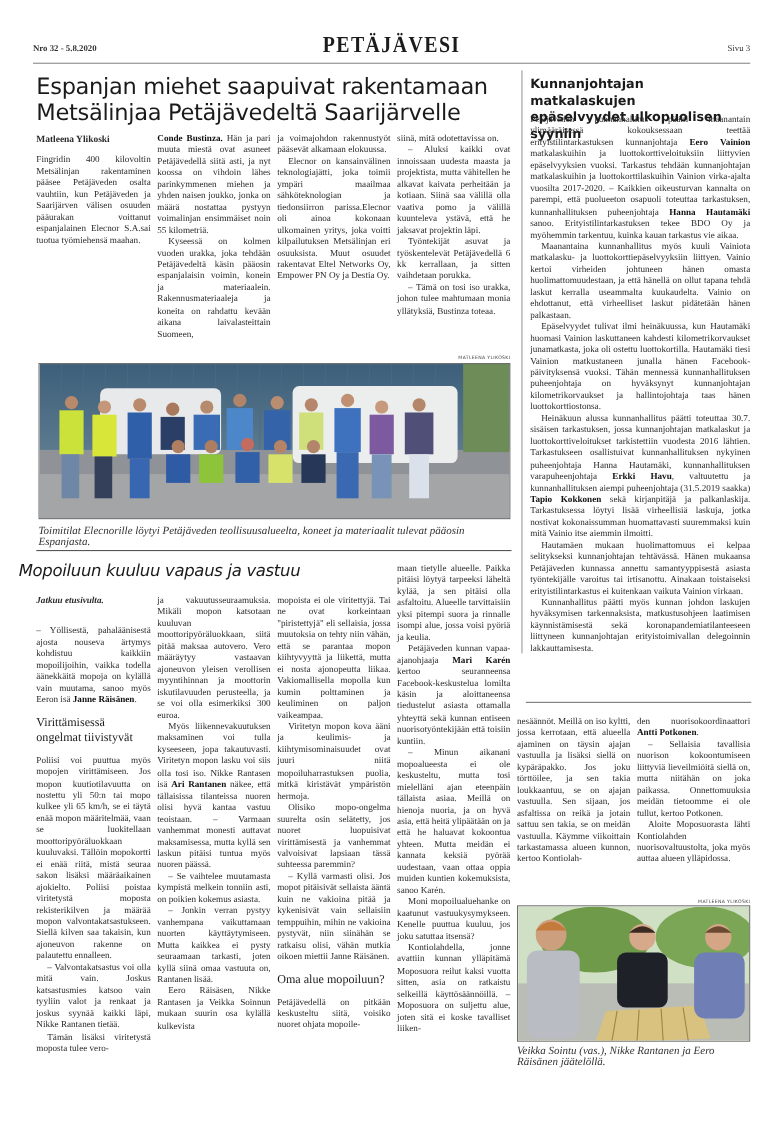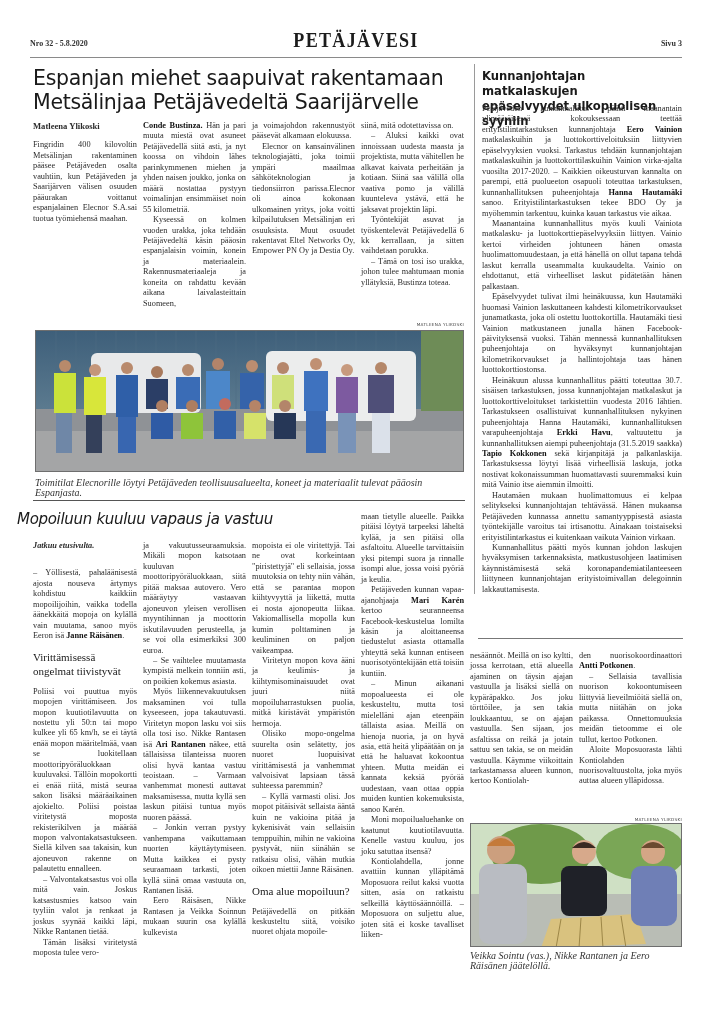--- a/index.html
+++ b/index.html
@@ -2,21 +2,21 @@
 <html><head>
 <meta charset="utf-8">
 <style>
   * { box-sizing: border-box; margin: 0; padding: 0; }
   html, body { width: 712px; height: 1024px; background: #ffffff; overflow: hidden; }
   body { font-family: "Liberation Serif", "DejaVu Serif", serif; color: #2a2a2a; position: relative; }
 
   .masthead { position: absolute; left: 30px; top: 26px; width: 652px; height: 32px; border-bottom: 1.5px solid #8a8a8a; }
   .masthead .issue { position: absolute; left: 0; top: 13px; font-size: 8px; font-weight: bold; color: #333; }
   .masthead .paper { position: absolute; left: 0; right: 0; top: 2px; text-align: center; font-family: "Liberation Serif", serif; font-weight: bold; font-size: 21px; letter-spacing: 1.5px; color: #1c1c1c; transform: scaleX(0.86); }
-  .masthead .page { position: absolute; right: 0; top: 13px; font-size: 8px; font-weight: bold; color: #333; }
+  .masthead .page { position: absolute; right: 0; top: 13px; font-size: 8px; font-weight: normal; color: #333; }
 
   .headline { font-family: "DejaVu Sans", sans-serif; color: #1a1a1a; font-weight: normal; }
   .h1 { position: absolute; left: 33px; top: 66px; width: 440px; font-size: 20.5px; line-height: 24px; letter-spacing: -0.3px; }
 
   .col { position: absolute; font-size: 8.3px; line-height: 10.45px; text-align: justify; color: #2b2b2b; }
   .col p { margin: 0; }
   .col p.ind { text-indent: 10px; }
   .byline { font-weight: bold; font-size: 8.6px; margin-bottom: 9px; }
   b { font-weight: bold; color: #111; }
 
@@ -172,40 +172,40 @@
   <div class="lead">Jatkuu etusivulta.</div>
   <p><span>– Yöllisestä, pahaläänisestä ajosta nouseva ärtymys kohdistuu kaikkiin mopoilijoihin, vaikka todella äänekkäitä mopoja on kylällä vain muutama, sanoo myös Eeron isä </span><b>Janne Räisänen</b><span>.</span></p>
   <div class="sub">Virittämisessä ongelmat tiivistyvät</div>
   <p>Poliisi voi puuttua myös mopojen virittämiseen. Jos mopon kuutiotilavuutta on nostettu yli 50:n tai mopo kulkee yli 65 km/h, se ei täytä enää mopon määritelmää, vaan se luokitellaan moottoripyöräluokkaan kuuluvaksi. Tällöin mopokortti ei enää riitä, mistä seuraa sakon lisäksi määräaikainen ajokielto. Poliisi poistaa viritetystä moposta rekisterikilven ja määrää mopon valvontakatsastukseen. Siellä kilven saa takaisin, kun ajoneuvon rakenne on palautettu ennalleen.</p>
   <p class="ind">– Valvontakatsastus voi olla mitä vain. Joskus katsastusmies katsoo vain tyyliin valot ja renkaat ja joskus syynää kaikki läpi, Nikke Rantanen tietää.</p>
   <p class="ind">Tämän lisäksi viritetystä moposta tulee vero-</p>
 </div>
 
 <div class="col" style="left:143px; top:541px; width:103px;">
   <p>ja vakuutusseuraamuksia. Mikäli mopon katsotaan kuuluvan moottoripyöräluokkaan, siitä pitää maksaa autovero. Vero määräytyy vastaavan ajoneuvon yleisen verollisen myyntihinnan ja moottorin iskutilavuuden perusteella, ja se voi olla esimerkiksi 300 euroa.</p>
+  <p class="ind"><span>Myös liikennevakuutuksen maksaminen voi tulla kyseeseen, jopa takautuvasti. Viritetyn mopon lasku voi siis olla tosi iso. Nikke Rantasen isä </span><b>Ari Rantanen</b><span> näkee, että tällaisissa tilanteissa nuoren olisi hyvä kantaa vastuu teoistaan. – Varmaan vanhemmat monesti auttavat maksamisessa, mutta kyllä sen laskun pitäisi tuntua myös nuoren päässä.</span></p>
   <p class="ind">– Se vaihtelee muutamasta kympistä melkein tonniin asti, on poikien kokemus asiasta.</p>
-  <p class="ind"><span>Myös liikennevakuutuksen maksaminen voi tulla kyseeseen, jopa takautuvasti. Viritetyn mopon lasku voi siis olla tosi iso. Nikke Rantasen isä </span><b>Ari Rantanen</b><span> näkee, että tällaisissa tilanteissa nuoren olisi hyvä kantaa vastuu teoistaan. – Varmaan vanhemmat monesti auttavat maksamisessa, mutta kyllä sen laskun pitäisi tuntua myös nuoren päässä.</span></p>
   <p class="ind">– Jonkin verran pystyy vanhempana vaikuttamaan nuorten käyttäytymiseen. Mutta kaikkea ei pysty seuraamaan tarkasti, joten kyllä siinä omaa vastuuta on, Rantanen lisää.</p>
   <p class="ind">Eero Räisäsen, Nikke Rantasen ja Veikka Soinnun mukaan suurin osa kylällä kulkevista</p>
 </div>
 
 <div class="col" style="left:252px; top:541px; width:103px;">
   <p>mopoista ei ole viritettyjä. Tai ne ovat korkeintaan "piristettyjä" eli sellaisia, jossa muutoksia on tehty niin vähän, että se parantaa mopon kiihtyvyyttä ja liikettä, mutta ei nosta ajonopeutta liikaa. Vakiomallisella mopolla kun kumin polttaminen ja keuliminen on paljon vaikeampaa.</p>
   <p class="ind">Viritetyn mopon kova ääni ja keulimis- ja kiihtymisominaisuudet ovat juuri niitä mopoiluharrastuksen puolia, mitkä kiristävät ympäristön hermoja.</p>
   <p class="ind">Olisiko mopo-ongelma suurelta osin selätetty, jos nuoret luopuisivat virittämisestä ja vanhemmat valvoisivat lapsiaan tässä suhteessa paremmin?</p>
   <p class="ind">– Kyllä varmasti olisi. Jos mopot pitäisivät sellaista ääntä kuin ne vakioina pitää ja kykenisivät vain sellaisiin temppuihin, mihin ne vakioina pystyvät, niin siinähän se ratkaisu olisi, vähän mutkia oikoen miettii Janne Räisänen.</p>
   <div class="sub">Oma alue mopoiluun?</div>
   <p>Petäjävedellä on pitkään keskusteltu siitä, voisiko nuoret ohjata mopoile-</p>
 </div>
 
 <div class="col" style="left:361px; top:512px; width:103px;">
   <p>maan tietylle alueelle. Paikka pitäisi löytyä tarpeeksi läheltä kylää, ja sen pitäisi olla asfaltoitu. Alueelle tarvittaisiin yksi pitempi suora ja rinnalle isompi alue, jossa voisi pyöriä ja keulia.</p>
   <p class="ind"><span>Petäjäveden kunnan vapaa-ajanohjaaja </span><b>Mari Karén</b><span> kertoo seuranneensa Facebook-keskustelua lomilta käsin ja aloittaneensa tiedustelut asiasta ottamalla yhteyttä sekä kunnan entiseen nuorisotyöntekijään että toisiin kuntiin.</span></p>
   <p class="ind">– Minun aikanani mopoalueesta ei ole keskusteltu, mutta tosi mielelläni ajan eteenpäin tällaista asiaa. Meillä on hienoja nuoria, ja on hyvä asia, että heitä ylipäätään on ja että he haluavat kokoontua yhteen. Mutta meidän ei kannata keksiä pyörää uudestaan, vaan ottaa oppia muiden kuntien kokemuksista, sanoo Karén.</p>
-  <p class="ind">Moni mopoilualuehanke on kaatunut kuutiotilavuutta. Kenelle vastuu kuuluu, jos joku satuttaa itsensä?</p>
+  <p class="ind">Moni mopoilualuehanke on kaatunut vastuukysymykseen. Kenelle puuttua kuuluu, jos joku satuttaa itsensä?</p>
   <p class="ind">Kontiolahdella, jonne avattiin kunnan ylläpitämä Moposuora reilut kaksi vuotta sitten, asia on ratkaistu selkeillä käyttösäännöillä. – Moposuora on suljettu alue, joten sitä ei koske tavalliset liiken-</p>
 </div>
 
 <div class="col" style="left:470px; top:651px; width:103px;">
   <p>nesäännöt. Meillä on iso kyltti, jossa kerrotaan, että alueella ajaminen on täysin ajajan vastuulla ja lisäksi siellä on kypäräpakko. Jos joku törttöilee, ja sen takia loukkaantuu, se on ajajan vastuulla. Sen sijaan, jos asfaltissa on reikä ja jotain sattuu sen takia, se on meidän vastuulla. Käymme viikoittain tarkastamassa alueen kunnon, kertoo Kontiolah-</p>
 </div>
 
 <div class="col" style="left:579px; top:651px; width:103px;">
   <p><span>den nuorisokoordinaattori </span><b>Antti Potkonen</b><span>.</span></p>
   <p class="ind">– Sellaisia tavallisia nuorison kokoontumiseen liittyviä lieveilmiöitä siellä on, mutta niitähän on joka paikassa. Onnettomuuksia meidän tietoomme ei ole tullut, kertoo Potkonen.</p>

